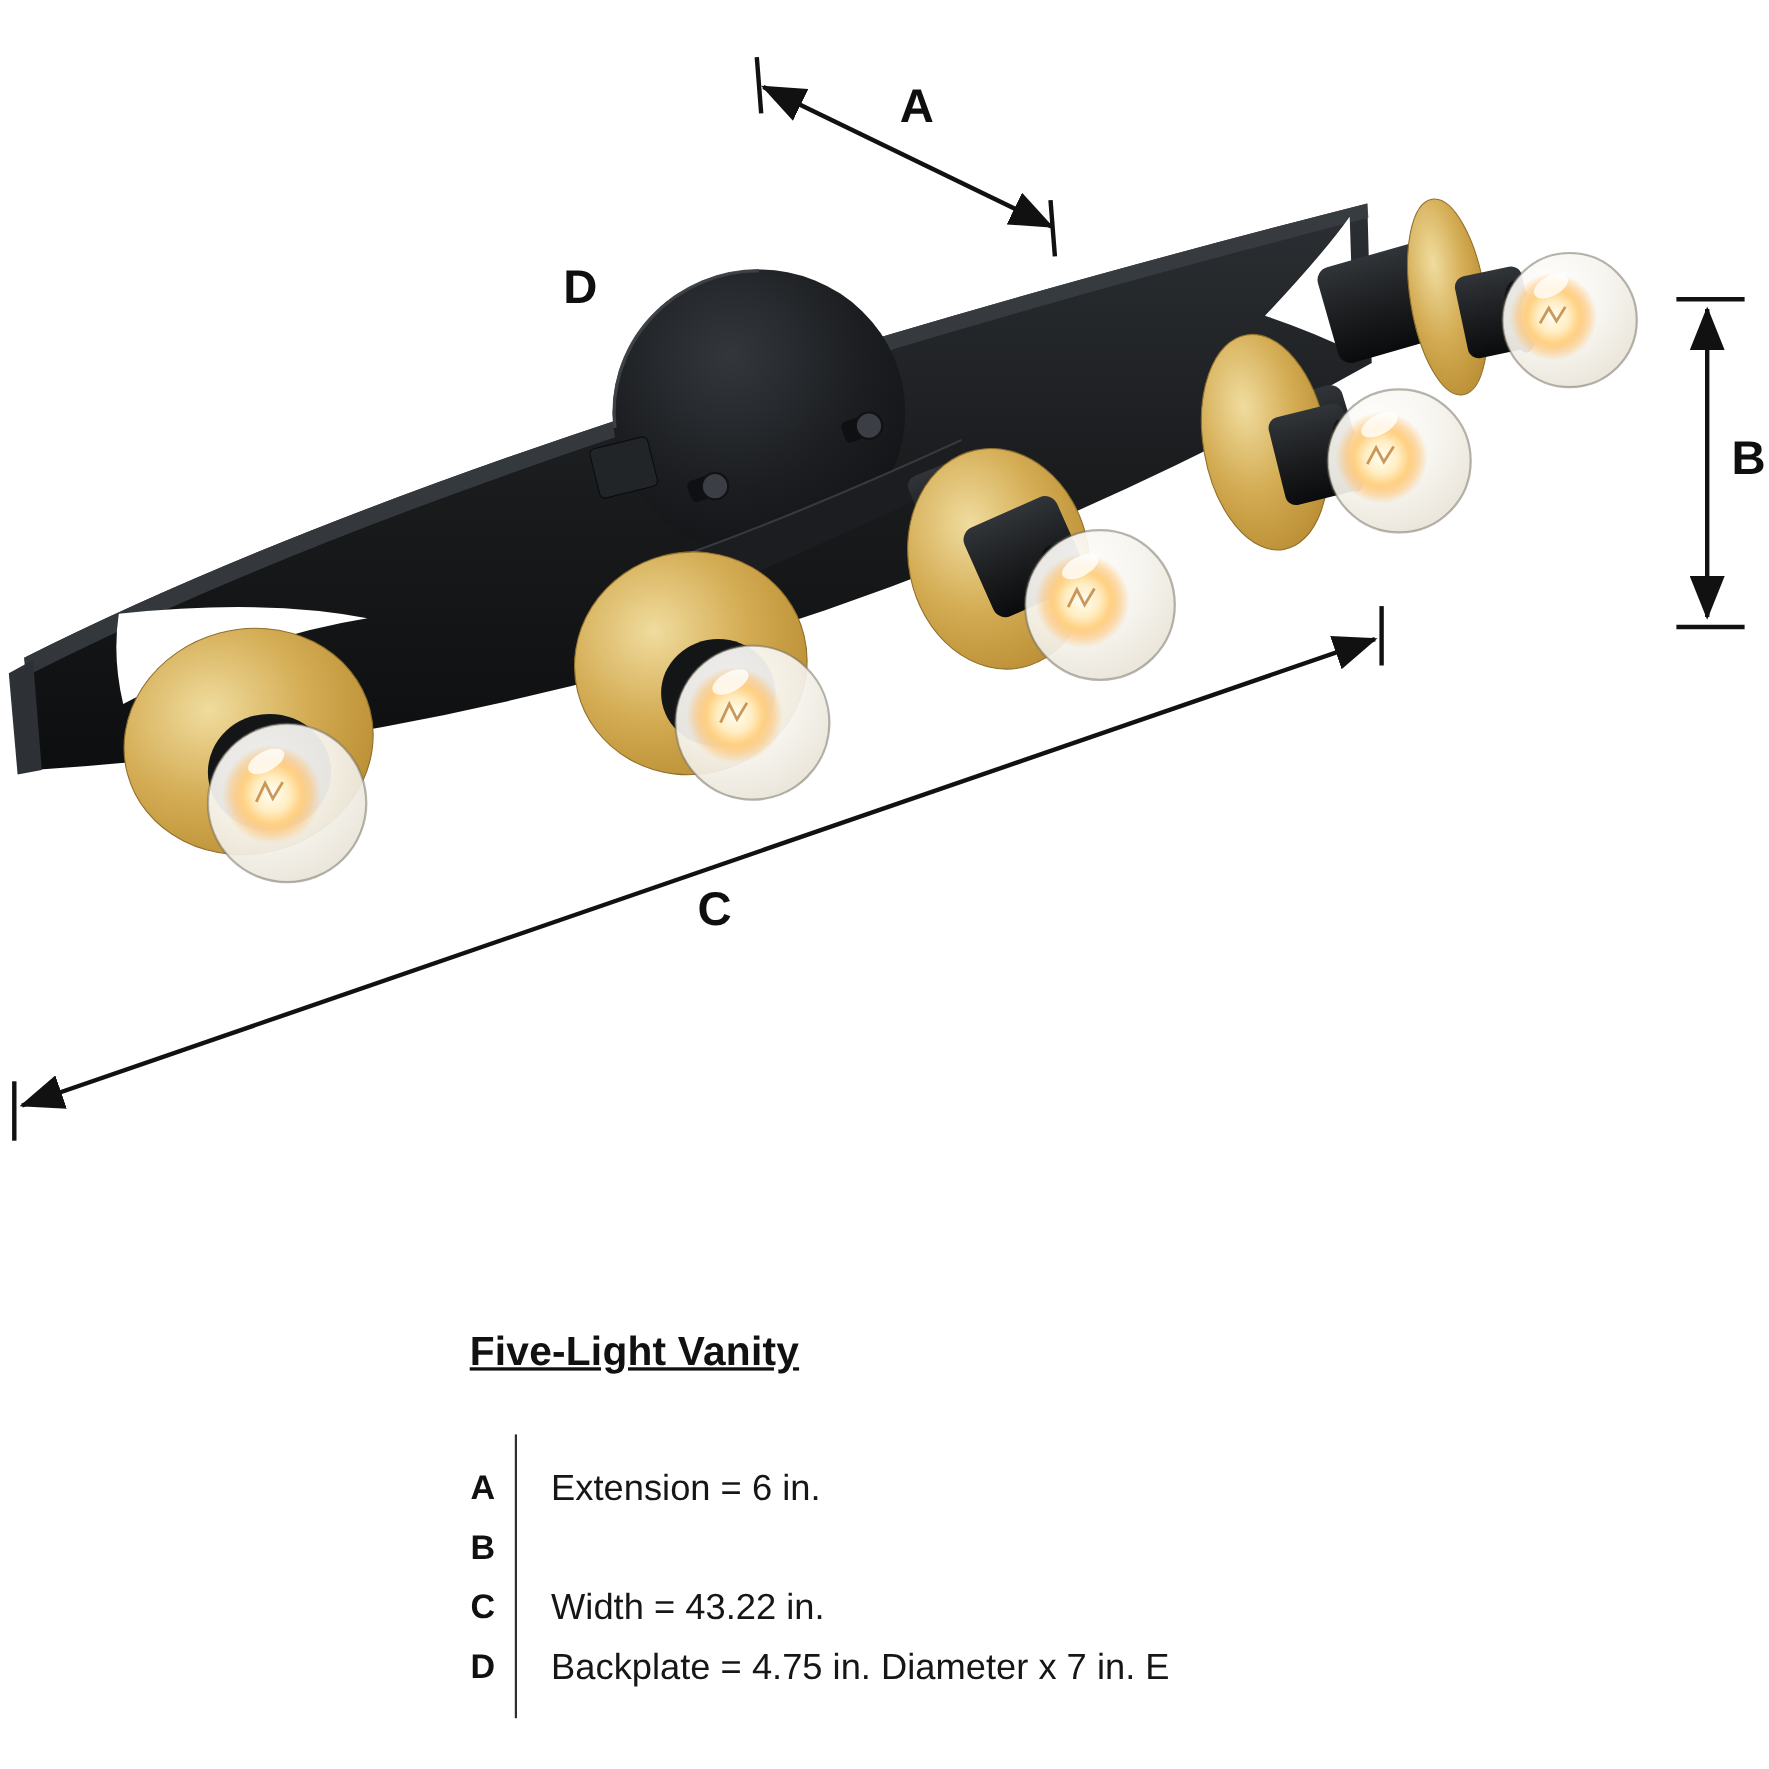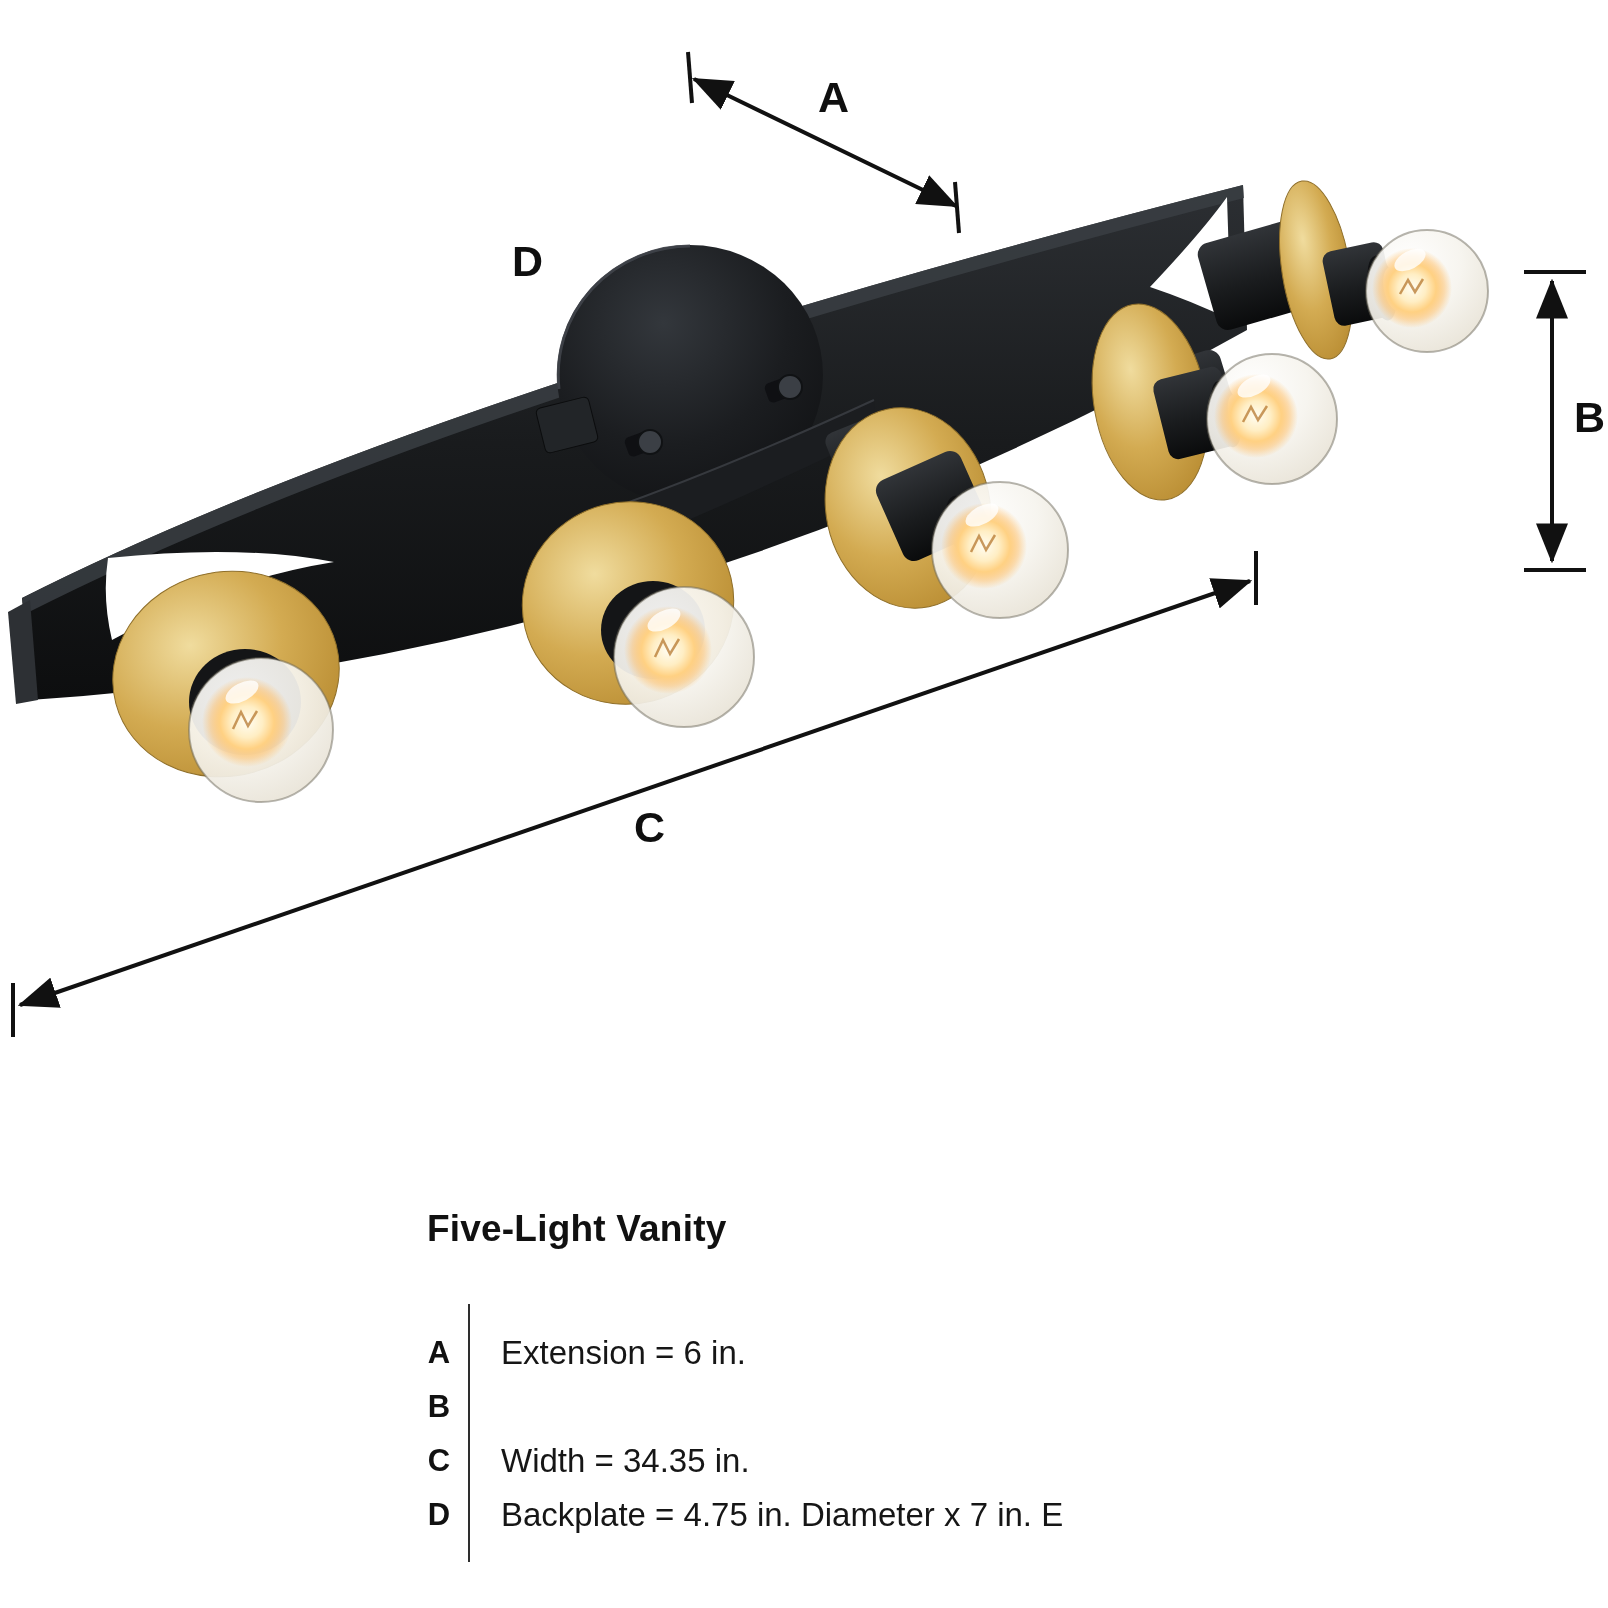--- a/index.html
+++ b/index.html
@@ -5,21 +5,21 @@
   html,body{margin:0;padding:0;background:#ffffff;}
   .stage{
     position:relative;width:1608px;height:1608px;background:#ffffff;overflow:hidden;
     font-family:"Liberation Sans","DejaVu Sans",sans-serif;color:#111;
   }
   .art{position:absolute;left:0;top:0;width:1608px;height:1608px;}
   .dim-label{
     position:absolute;font-size:43px;font-weight:700;color:#0f0f0f;line-height:1;
     letter-spacing:0.5px;
   }
-  .legend{position:absolute;left:427px;top:1208px;width:1000px;}
+  .legend{position:absolute;left:427px;top:1208px;width:1000px;text-decoration:underline;}
   .legend-title{font-size:37px;font-weight:700;color:#111;letter-spacing:0.2px;}
   .legend-rows{position:absolute;left:-10px;top:118px;}
   .legend-divider{
     position:absolute;left:41px;top:96px;width:2px;height:258px;background:#2e2e2e;
   }
   .legend-row{display:flex;align-items:center;height:54px;}
   .legend-letter{
     width:44px;text-align:center;font-weight:700;font-size:31px;color:#111;flex:0 0 44px;
   }
   .legend-text{padding-left:40px;font-size:33px;font-weight:400;color:#161616;white-space:nowrap;}
@@ -178,21 +178,21 @@
     <div class="legend-rows">
       <div class="legend-row">
         <span class="legend-letter">A</span>
         <span class="legend-text">Extension = 6 in.</span>
       </div>
       <div class="legend-row">
         <span class="legend-letter">B</span>
       </div>
       <div class="legend-row">
         <span class="legend-letter">C</span>
-        <span class="legend-text">Width = 34.35 in.</span>
+        <span class="legend-text">Width = 43.22 in.</span>
       </div>
       <div class="legend-row">
         <span class="legend-letter">D</span>
         <span class="legend-text">Backplate = 4.75 in. Diameter x 7 in. E</span>
       </div>
     </div>
   </div>
 
 </div>
 

